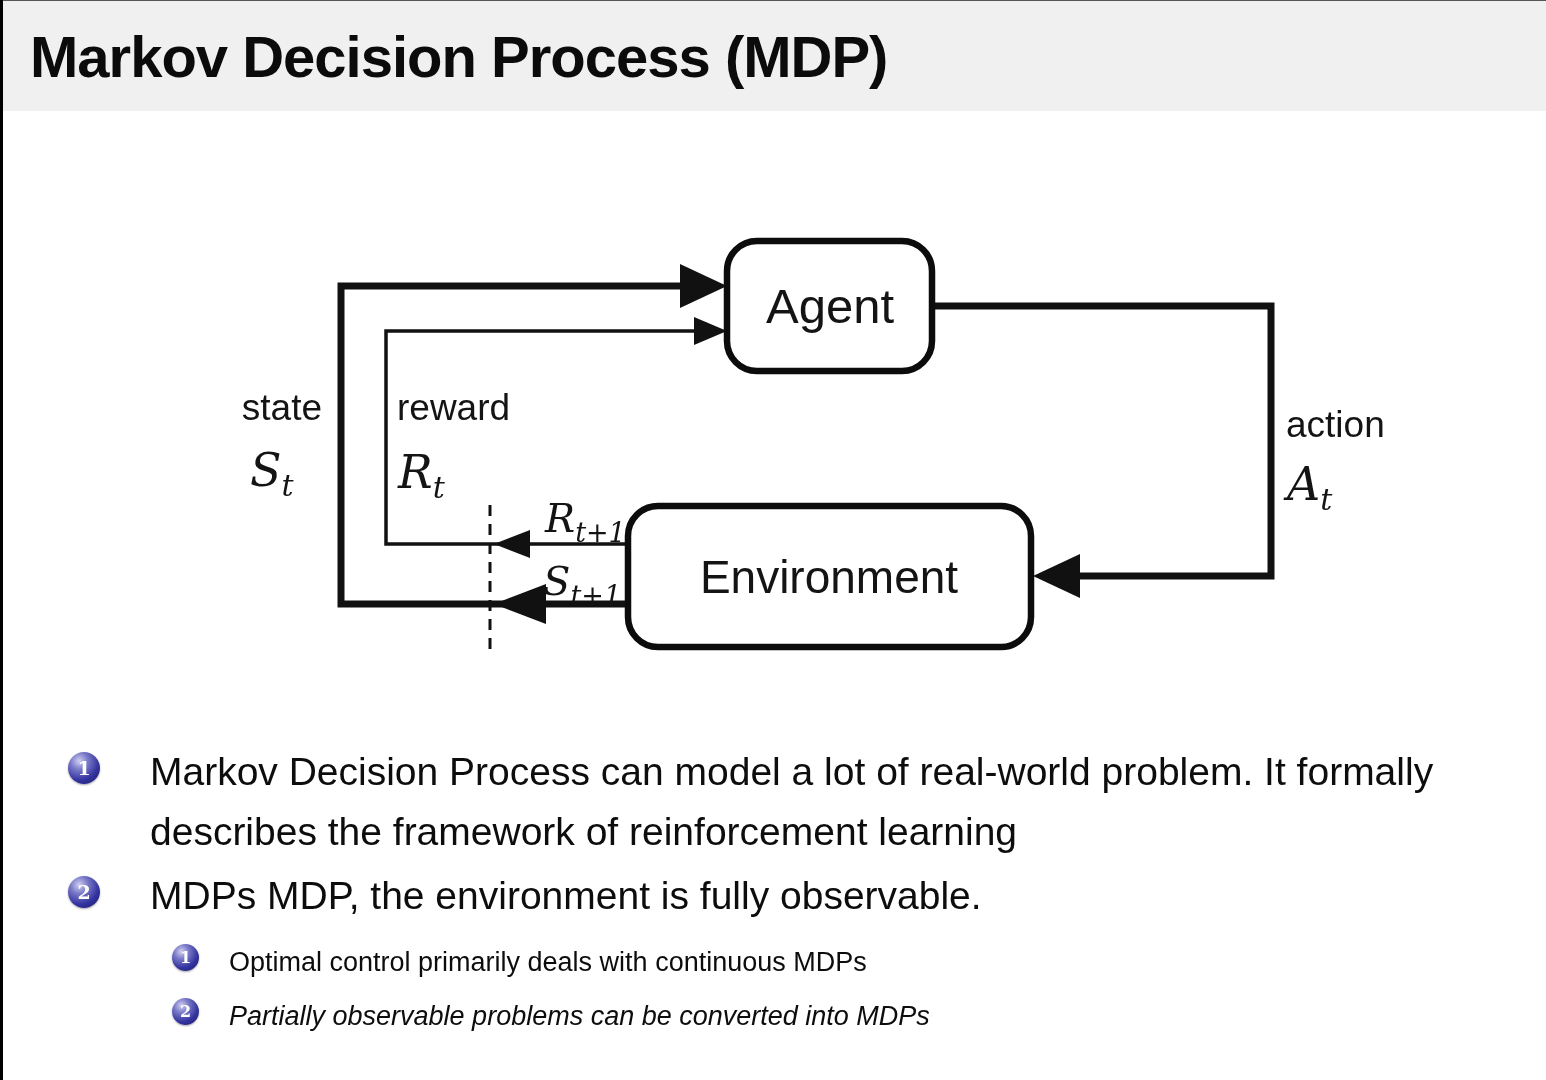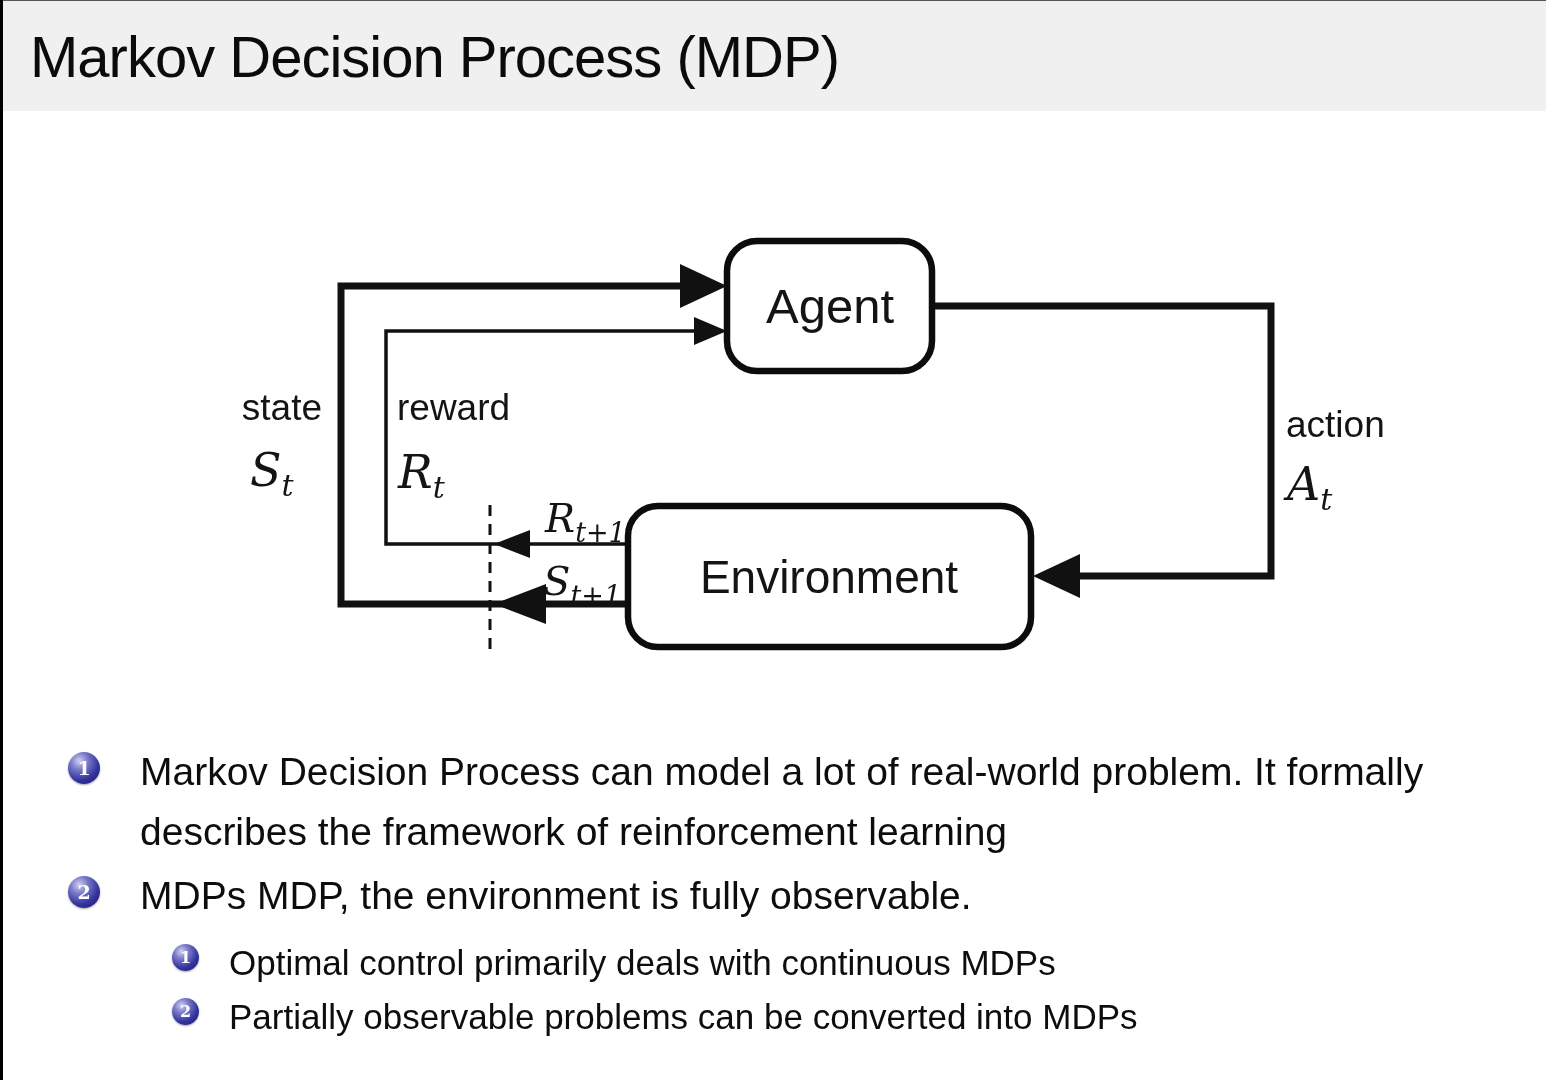--- a/index.html
+++ b/index.html
@@ -8,43 +8,43 @@
     font-family:"Liberation Sans",sans-serif;overflow:hidden;
   }
   .left-border{
     position:absolute;left:0;top:0;width:3px;height:1080px;background:#000;z-index:10;
   }
   .titlebar{
     position:absolute;left:0;top:0;width:1546px;height:110px;background:#f0f0f1;
     display:flex;align-items:center;border-top:1px solid #555;
   }
   .titlebar h1{
-    margin:0 13px 0 30px;font-size:58px;font-weight:normal;color:#0b0b0b;
+    margin:0 13px 0 30px;font-size:58px;font-weight:bold;color:#0b0b0b;
     letter-spacing:-1px;
   }
   .diagram{position:absolute;left:0;top:0;width:1546px;height:1080px;}
   .diagram text{fill:#141414;}
   .lbl{font-family:"Liberation Sans",sans-serif;font-size:37px;}
   .sym{font-family:"DejaVu Serif",serif;font-style:italic;font-size:46px;}
   .sym-mid{font-family:"DejaVu Serif",serif;font-style:italic;font-size:40px;}
   .boxlabel{font-family:"Liberation Sans",sans-serif;}
 
   .bullet-row{position:absolute;display:flex;align-items:flex-start;}
   .ball{
     flex:0 0 auto;width:32px;height:32px;border-radius:50%;
     background:radial-gradient(circle at 35% 28%, #d0d0f2 0%, #7a7ac8 28%, #3434a0 62%, #161668 100%);
     color:#fff;display:flex;align-items:center;justify-content:center;
     font-family:"DejaVu Serif",serif;font-weight:bold;font-size:19px;
     margin-top:10px;box-shadow:0 1px 2px rgba(0,0,0,0.35);
   }
   .ball.small{width:27px;height:27px;font-size:16px;margin-top:8px;}
   .btext{
-    margin-left:40px;color:#0d0d0d;font-size:39px;line-height:60px;
+    margin-left:50px;color:#0d0d0d;font-size:39px;line-height:60px;
   }
-  .btext.sub{font-size:35px;line-height:53px;margin-left:30px;}
+  .btext.sub{font-size:27px;line-height:53px;margin-left:30px;}
 </style>
 </head>
 <body>
 
 <div class="left-border"></div>
 
 <header class="titlebar">
   <h1>Markov Decision Process (MDP)</h1>
 </header>
 
@@ -96,14 +96,14 @@
   <div class="btext" style="width:1370px;">MDPs MDP, the environment is fully observable.</div>
 </div>
 
 <div class="bullet-row" style="left:172px;top:936px;width:1330px;">
   <div class="ball small">1</div>
   <div class="btext sub" style="width:1270px;">Optimal control primarily deals with continuous MDPs</div>
 </div>
 
 <div class="bullet-row" style="left:172px;top:990px;width:1330px;">
   <div class="ball small">2</div>
-  <div class="btext sub" style="width:1270px;">Partially observable problems can be converted into MDPs</div>
+  <div class="btext sub" style="width:1270px;font-style:italic;">Partially observable problems can be converted into MDPs</div>
 </div>
 
 </body></html>

